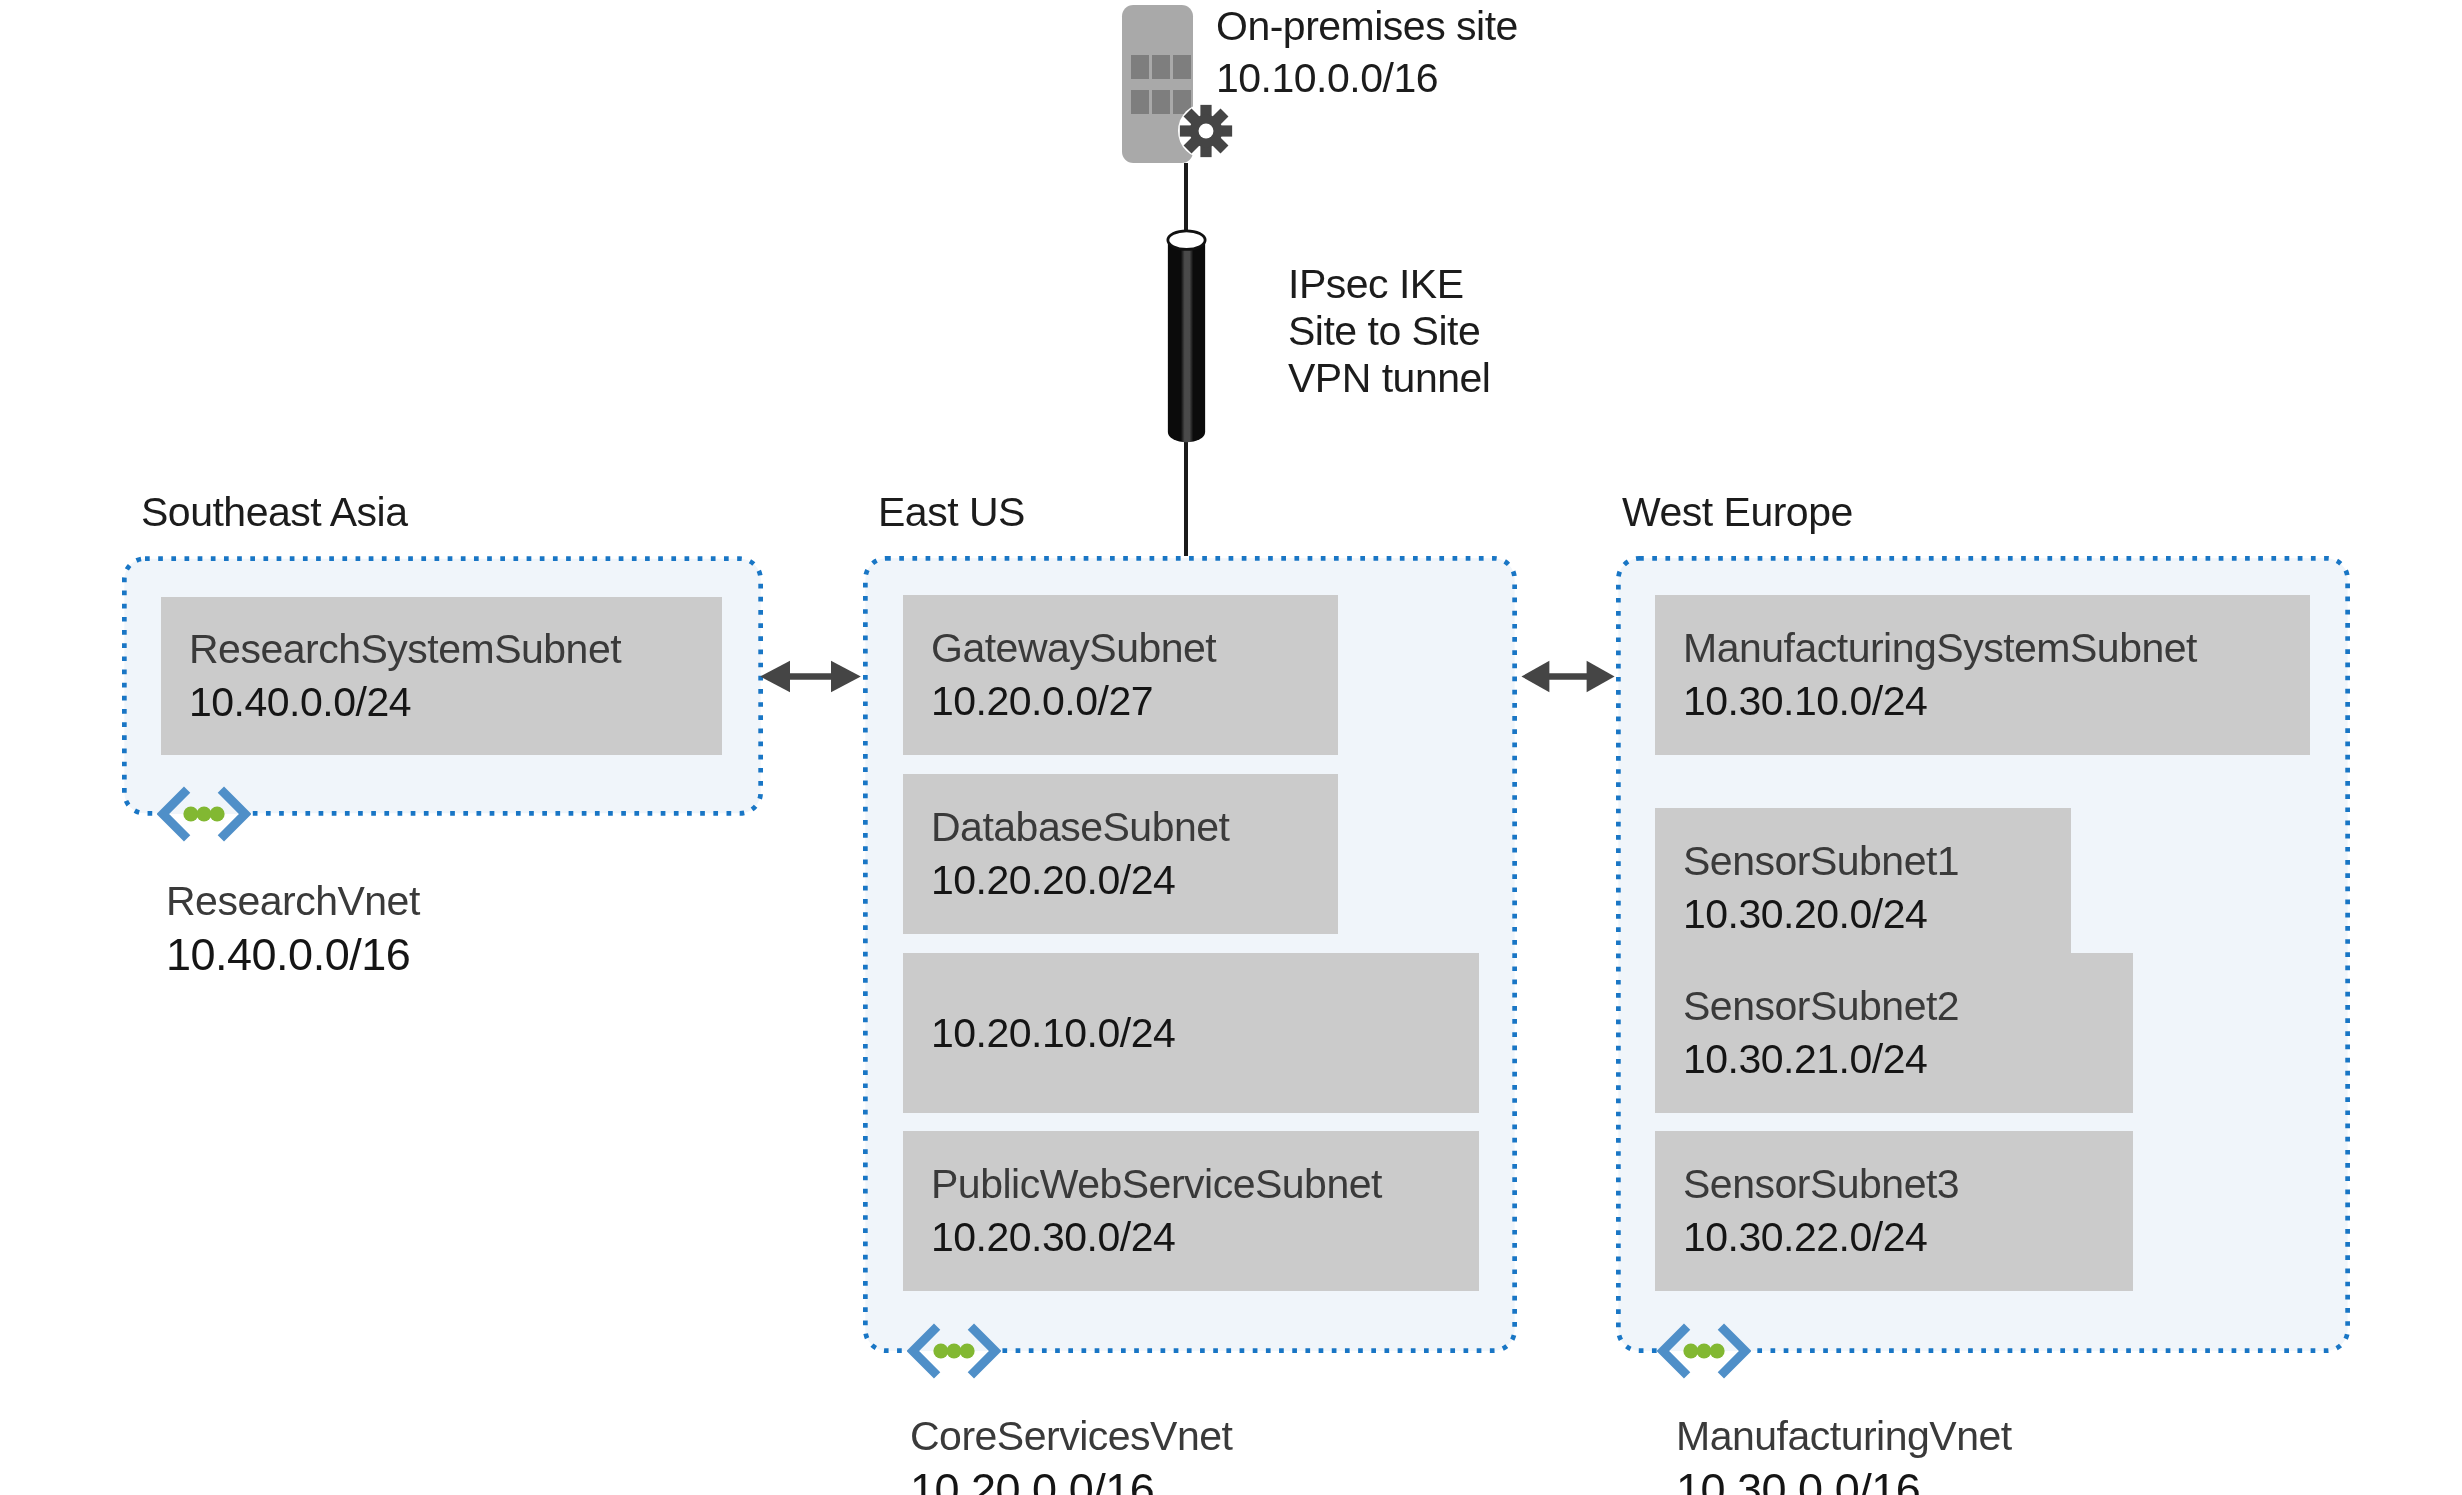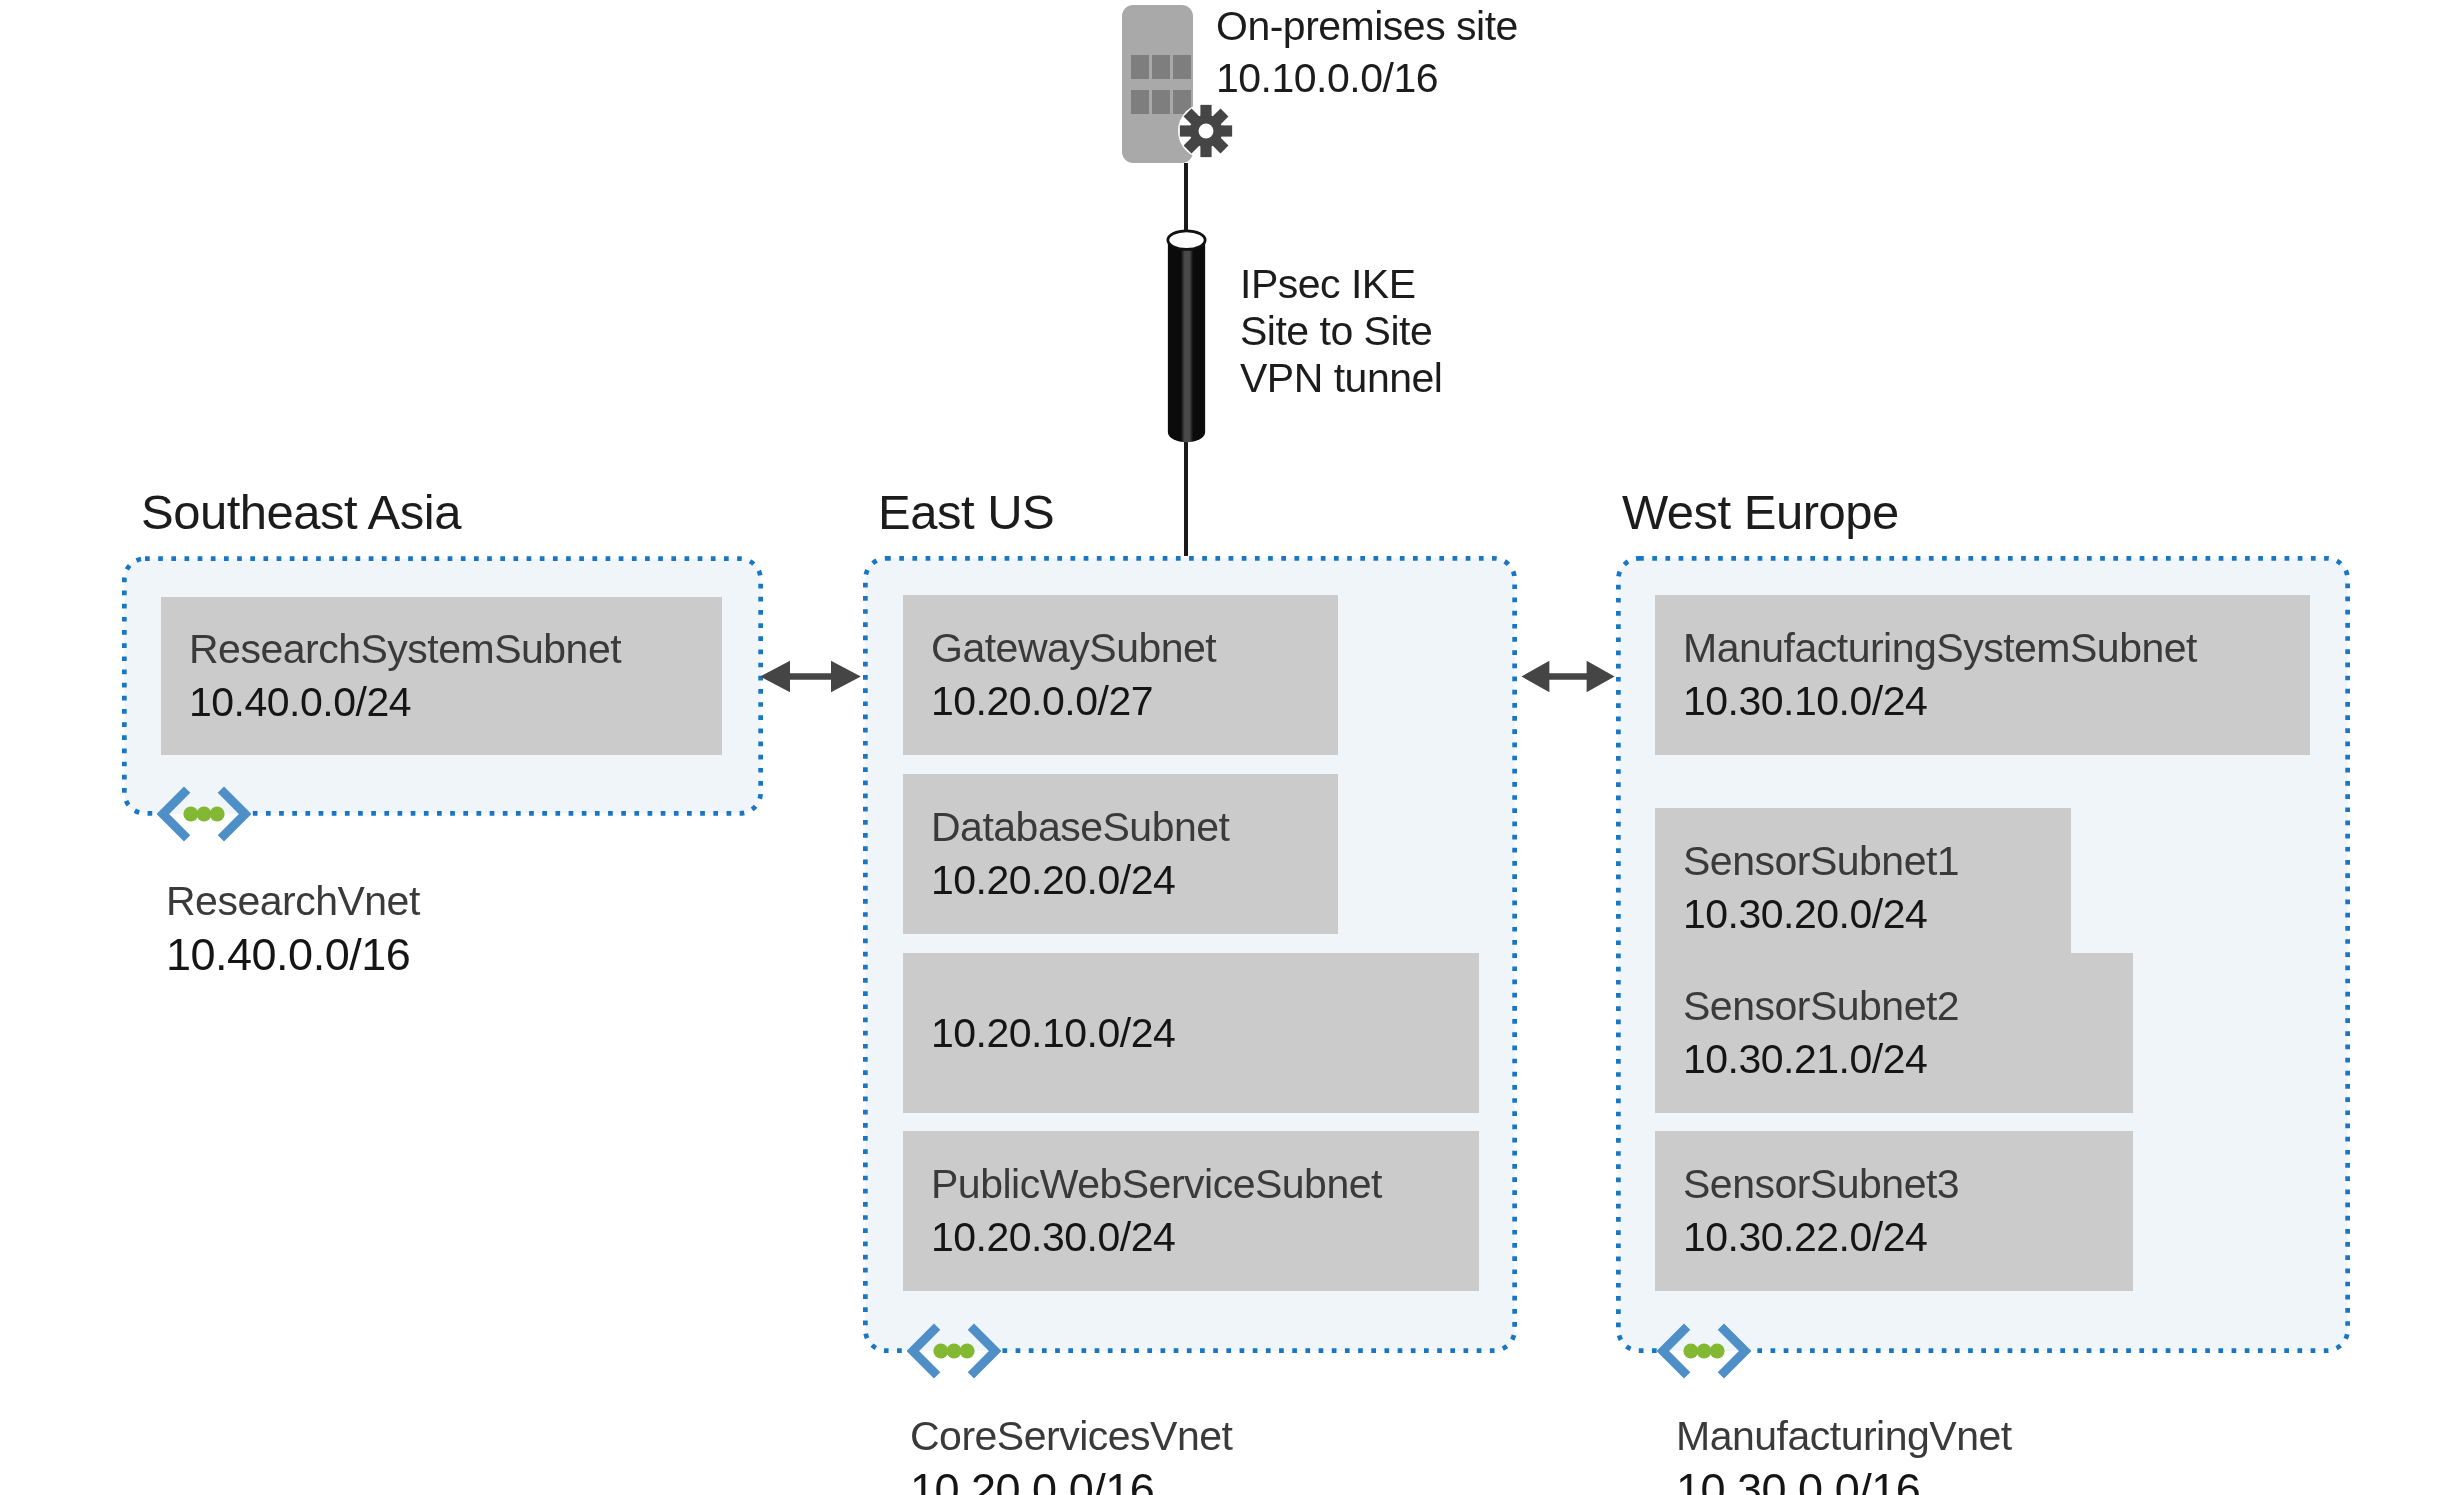--- a/index.html
+++ b/index.html
@@ -19,36 +19,36 @@
   }
   html,body{margin:0;padding:0;background:#ffffff;}
   .canvas{
     position:relative;width:2462px;height:1495px;background:#ffffff;overflow:hidden;
     font-family:"Liberation Sans","DejaVu Sans",sans-serif;
     letter-spacing:-0.5px;
   }
   .abs{position:absolute;}
   .region-svg{position:absolute;}
   .region-label{
-    position:absolute;font-size:49px;line-height:47px;color:var(--text-dark);white-space:nowrap;text-align:center;
+    position:absolute;font-size:41px;line-height:47px;color:var(--text-dark);white-space:nowrap;text-align:center;
   }
   .subnet{
     position:absolute;background:var(--subnet-fill);
     display:flex;flex-direction:column;justify-content:center;
     padding-left:28px;box-sizing:border-box;
   }
   .subnet-name{font-size:41px;line-height:53px;color:var(--text-name);white-space:nowrap;}
   .subnet-cidr{font-size:41px;line-height:53px;color:var(--text-ip);white-space:nowrap;}
   .vnet-label{position:absolute;white-space:nowrap;margin-top:25px;}
   .vnet-name{font-size:41px;line-height:54px;color:var(--text-name);}
   .vnet-cidr{font-size:45px;line-height:54px;color:var(--text-ip);}
   .onprem-label{position:absolute;white-space:nowrap;}
   .onprem-name,.onprem-cidr{font-size:41px;line-height:52px;color:var(--text-dark);}
   .tunnel-label{position:absolute;white-space:nowrap;}
-  .tunnel-line{font-size:41px;line-height:47px;color:var(--text-dark);}
+  .tunnel-line{font-size:41px;line-height:47px;color:var(--text-dark);margin-left:48px;}
   .building{
     position:absolute;left:1122px;top:4.7px;width:71px;height:158px;
     background:var(--building);border-radius:11.3px;
   }
   .window{position:absolute;background:var(--building-window);width:18px;height:24.5px;}
   .connector{position:absolute;left:1184px;top:163px;width:3.8px;height:393px;background:#1a1a1a;}
   .vnet-icon{
     position:absolute;width:94px;height:60px;
     background:linear-gradient(to bottom,var(--region-fill) 0 50%,#ffffff 50% 100%);
   }

